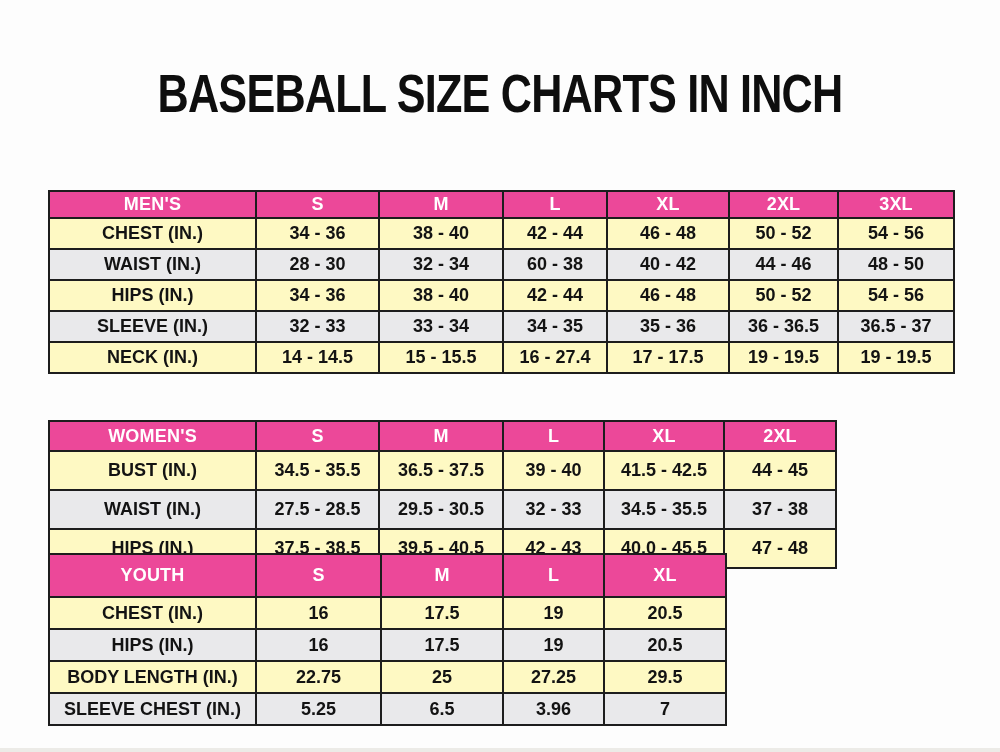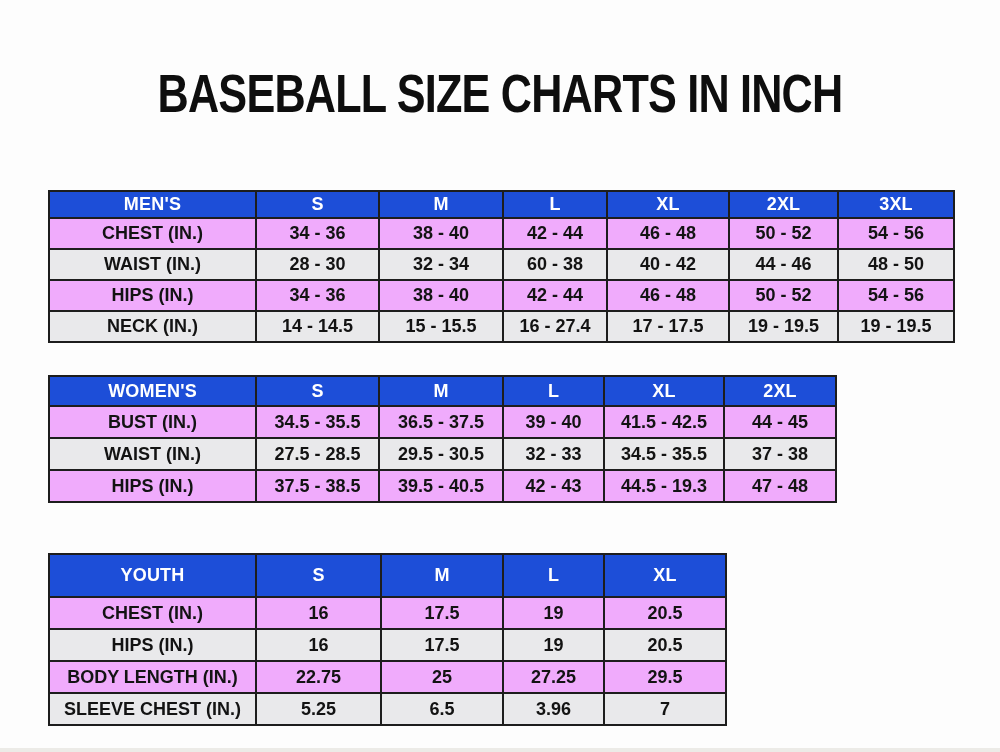--- a/index.html
+++ b/index.html
@@ -36,35 +36,35 @@
     border: 2px solid #1d1d1d;
     text-align: center;
     vertical-align: middle;
     padding: 0;
     font-size: 18px;
     font-weight: bold;
     white-space: nowrap;
     overflow: hidden;
   }
   .size-table thead th {
-    background: #1d4ed8;
+    background: #ec4899;
     color: #ffffff;
     letter-spacing: 0.2px;
     text-align: center;
   }
-  .size-table tbody tr { background: #f0abfc; }
+  .size-table tbody tr { background: #fef9c3; }
   .size-table tbody tr:nth-child(even) { background: #e9e9eb; }
 
   #mens-table   { left: 48px; top: 190px; width: 905px; }
   #mens-table thead tr  { height: 27px; }
   #mens-table tbody tr  { height: 31px; }
 
-  #womens-table { left: 48px; top: 375px; width: 787px; }
+  #womens-table { left: 48px; top: 420px; width: 787px; }
   #womens-table thead tr { height: 30px; }
-  #womens-table tbody tr { height: 32px; }
+  #womens-table tbody tr { height: 39px; }
 
   #youth-table  { left: 48px; top: 553px; width: 677px; }
   #youth-table thead tr { height: 43px; }
   #youth-table tbody tr { height: 32px; }
 
   .bottom-edge {
     position: absolute;
     left: 0; bottom: 0;
     width: 1000px; height: 4px;
     background: #ecebe7;
@@ -118,20 +118,29 @@
     <tr>
       <td>HIPS (IN.)</td>
       <td>34 - 36</td>
       <td>38 - 40</td>
       <td>42 - 44</td>
       <td>46 - 48</td>
       <td>50 - 52</td>
       <td>54 - 56</td>
     </tr>
     <tr>
+      <td>SLEEVE (IN.)</td>
+      <td>32 - 33</td>
+      <td>33 - 34</td>
+      <td>34 - 35</td>
+      <td>35 - 36</td>
+      <td>36 - 36.5</td>
+      <td>36.5 - 37</td>
+    </tr>
+    <tr>
       <td>NECK (IN.)</td>
       <td>14 - 14.5</td>
       <td>15 - 15.5</td>
       <td>16 - 27.4</td>
       <td>17 - 17.5</td>
       <td>19 - 19.5</td>
       <td>19 - 19.5</td>
     </tr>
   </tbody>
 </table>
@@ -170,21 +179,21 @@
       <td>29.5 - 30.5</td>
       <td>32 - 33</td>
       <td>34.5 - 35.5</td>
       <td>37 - 38</td>
     </tr>
     <tr>
       <td>HIPS (IN.)</td>
       <td>37.5 - 38.5</td>
       <td>39.5 - 40.5</td>
       <td>42 - 43</td>
-      <td>44.5 - 19.3</td>
+      <td>40.0 - 45.5</td>
       <td>47 - 48</td>
     </tr>
   </tbody>
 </table>
 
 <table class="size-table" id="youth-table">
   <colgroup>
     <col style="width:207px">
       <col style="width:125px">
       <col style="width:122px">

